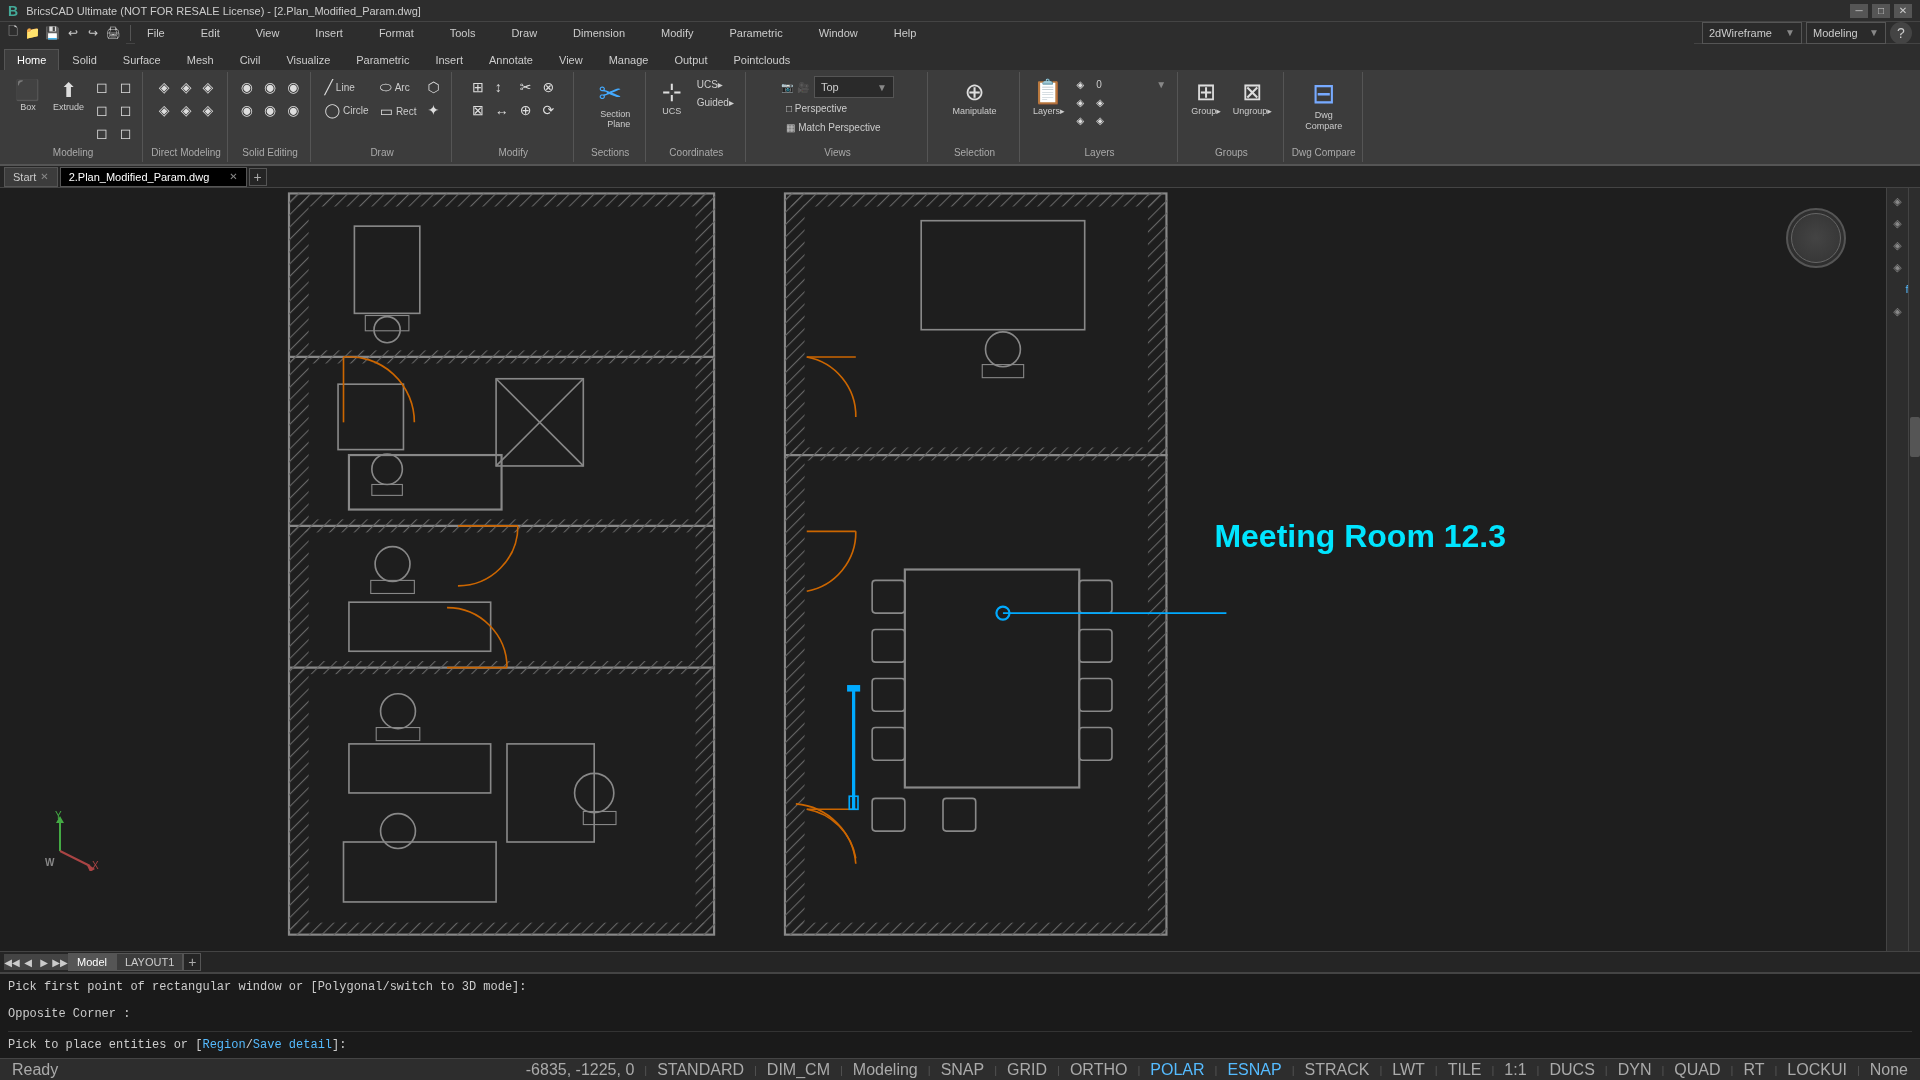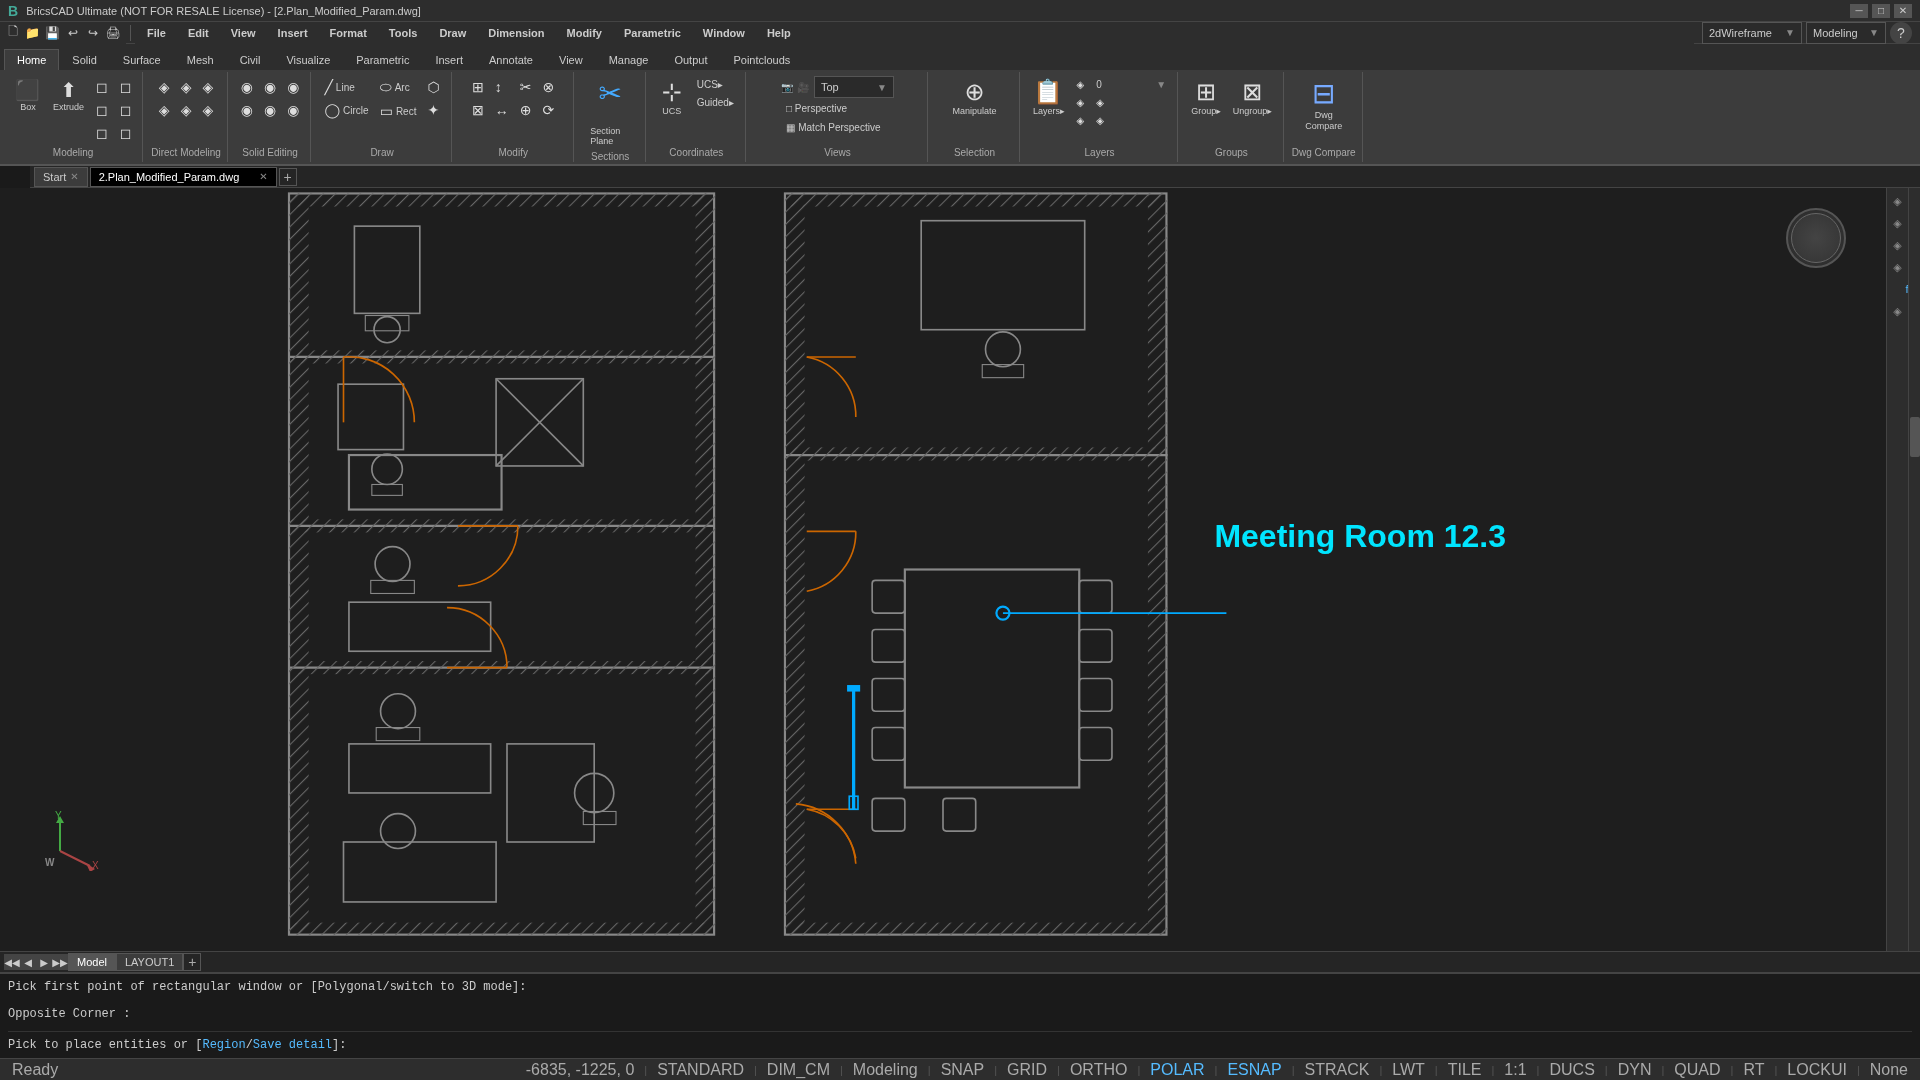--- a/index.html
+++ b/index.html
@@ -19,22 +19,21 @@
     .title-btn { width: 18px; height: 14px; background: #555; border: none; cursor: pointer; color: #ccc; font-size: 10px; display: flex; align-items: center; justify-content: center; }
 
     
     #menu-bar {
       height: 22px;
       background: #2d2d2d;
       display: flex;
       align-items: center;
       padding: 0 4px;
       border-bottom: 1px solid #444;
-      gap: 6px;
-      font-weight: bold;
+      gap: 20px;
     }
     .menu-item {
       padding: 2px 8px;
       color: #ccc;
       cursor: pointer;
       font-size: 11px;
       height: 22px;
       display: flex;
       align-items: center;
     }
@@ -133,21 +132,20 @@
     .r-btn-sm .icon { font-size: 14px; color: #ddd; }
 
     
     #tabs-bar {
       height: 22px;
       background: #252525;
       display: flex;
       align-items: center;
       padding: 0 4px;
       border-bottom: 1px solid #444;
-      margin-left: 30px;
     }
     .doc-tab {
       height: 20px;
       padding: 0 8px;
       background: #3c3c3c;
       border: 1px solid #555;
       color: #ccc;
       font-size: 11px;
       display: flex;
       align-items: center;
@@ -579,21 +577,21 @@
           </div>
       </div>
     </div>
     <div class="ribbon-group-label">Modify</div>
   </div>
 
   <div class="ribbon-group" style="min-width:70px;">
     <div class="ribbon-group-content">
       <div class="r-btn" style="width:50px;">
         <span class="icon" style="font-size:28px;color:#4af;">✂</span>
-        <span class="label" style="font-size:9px;line-height:1.1;text-align:left;margin-top:17px;">Section Plane</span>
+        <span class="label" style="font-size:9px;line-height:1.1;text-align:right;">Section Plane</span>
       </div>
     </div>
     <div class="ribbon-group-label">Sections</div>
   </div>
 
   <div class="ribbon-group" style="min-width:90px;">
     <div class="ribbon-group-content">
       <div class="r-btn">
         <span class="icon" style="font-size:24px;">⊹</span>
         <span class="label">UCS</span>

